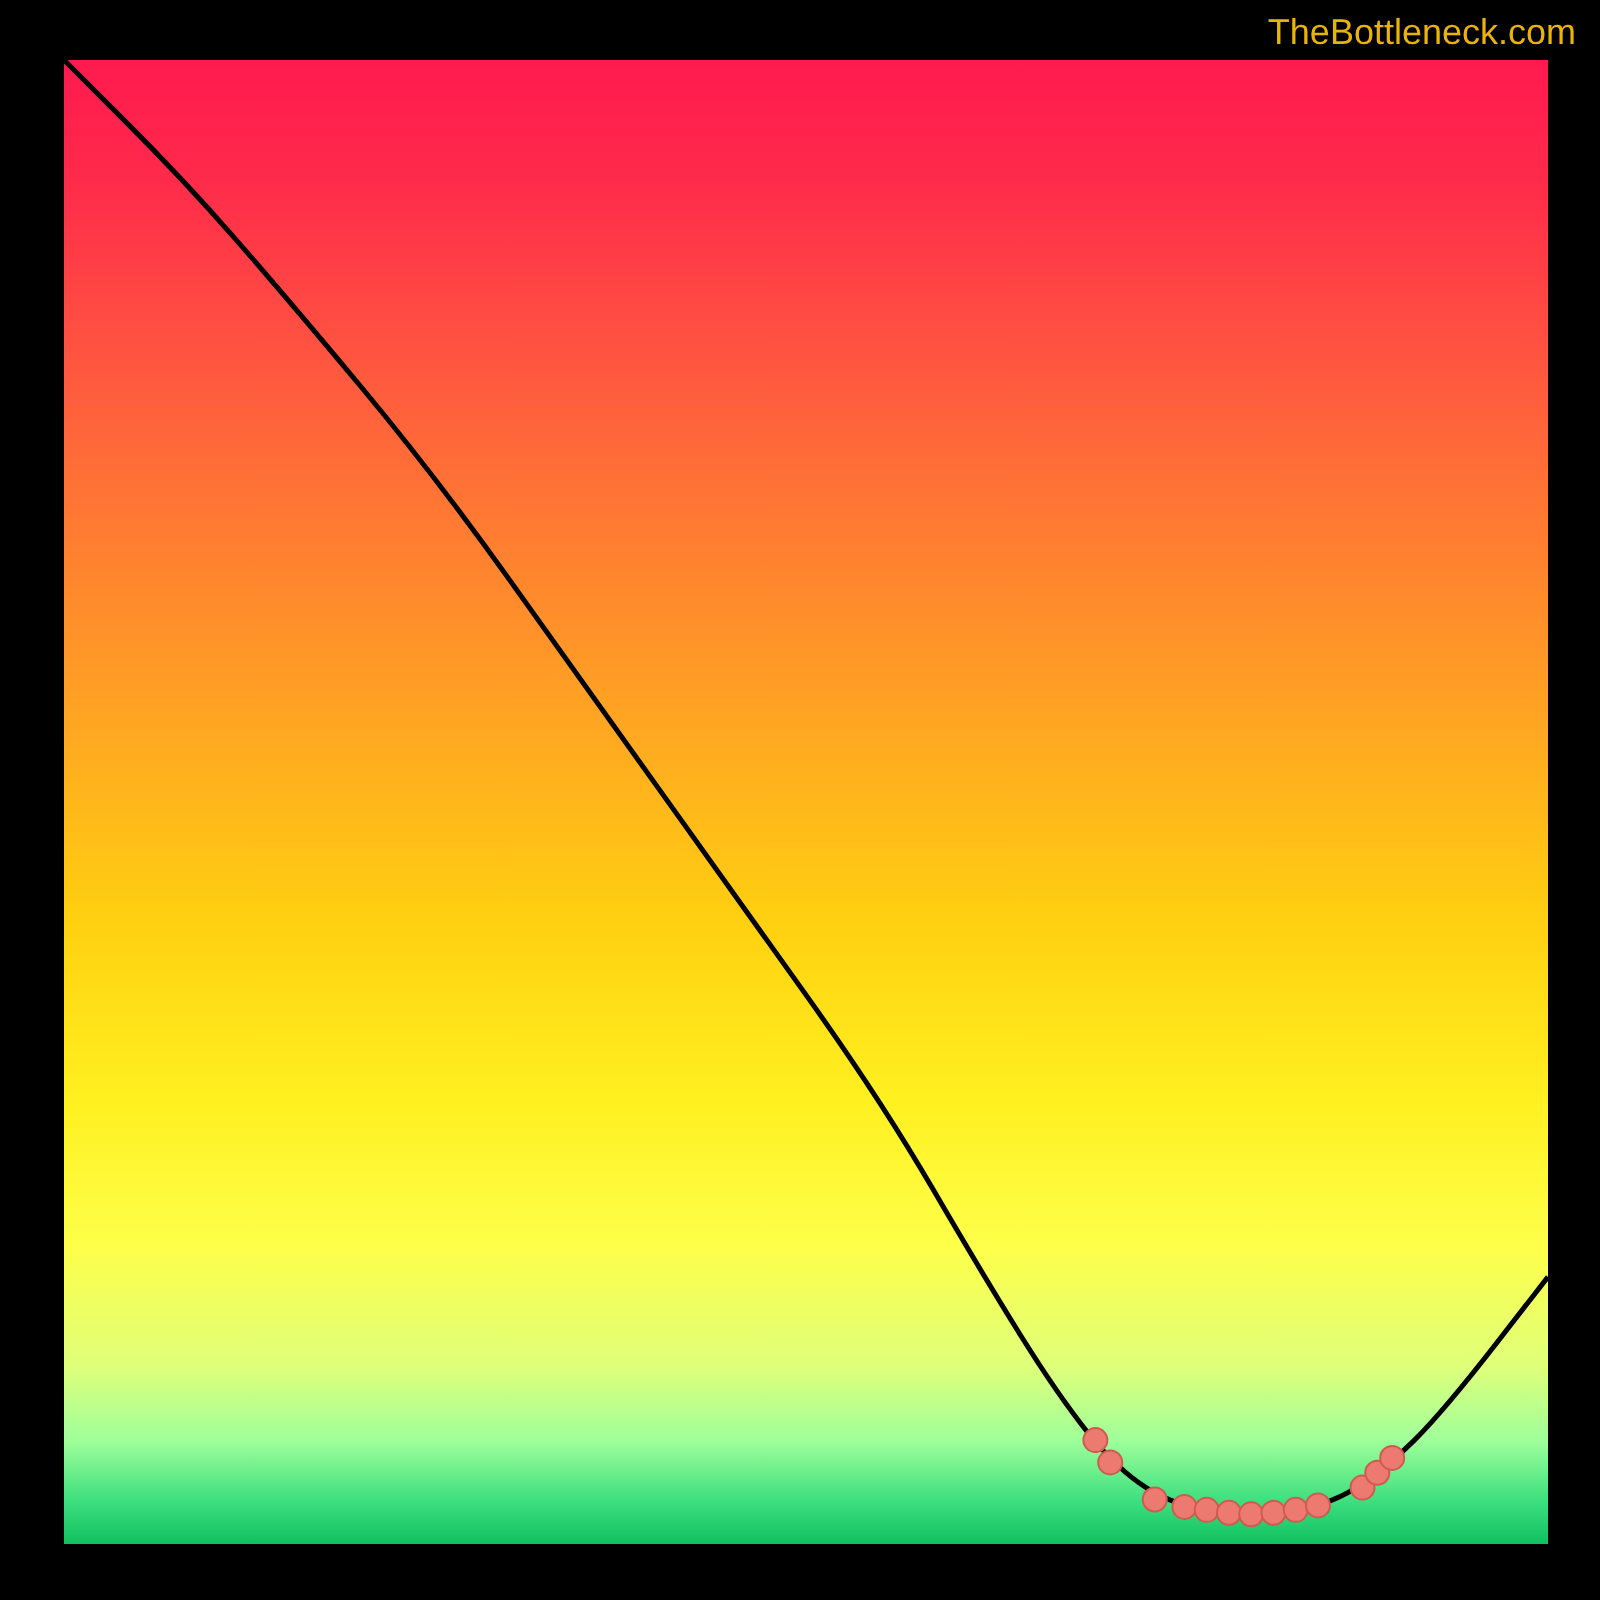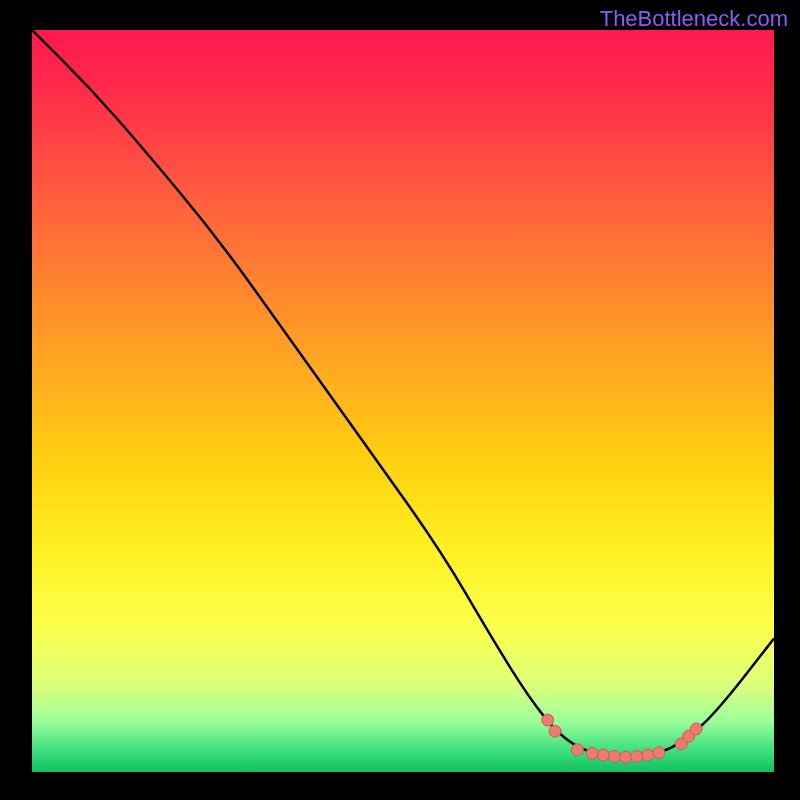--- a/index.html
+++ b/index.html
@@ -8,22 +8,22 @@
     height: 800px;
     background: #000;
     position: relative;
     font-family: Arial, sans-serif;
     overflow: hidden;
   }
   .attribution {
     position: absolute;
     top: 6px;
     right: 12px;
-    color: #8b5cf6;
-    font-size: 22px;
+    color: #eab308;
+    font-size: 18px;
     z-index: 10;
   }
   .plot-area {
     position: absolute;
     left: 32px;
     top: 30px;
     width: 742px;
     height: 742px;
     background: linear-gradient(to bottom,
       #ff1a4f 0%,

